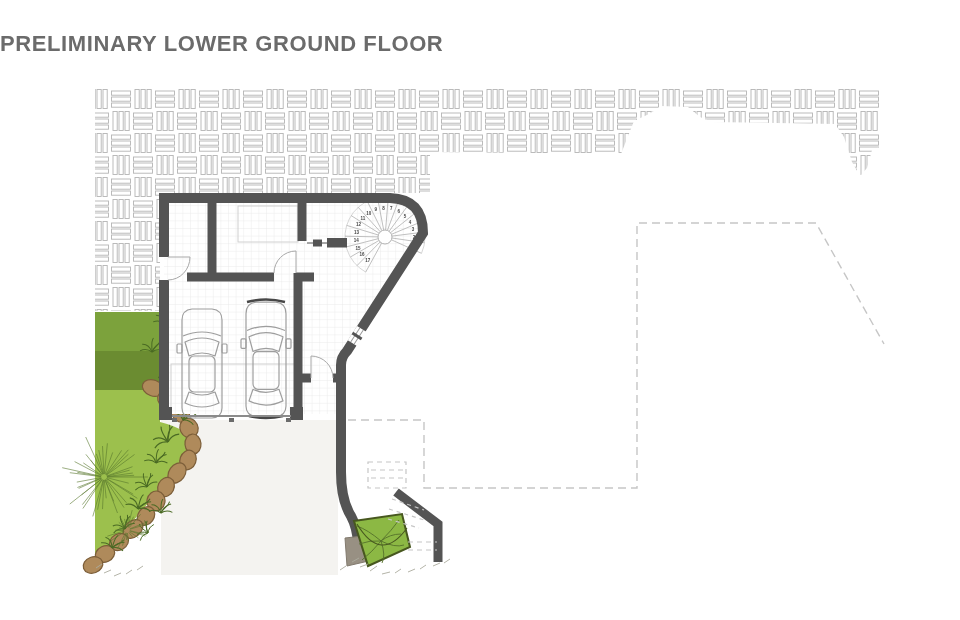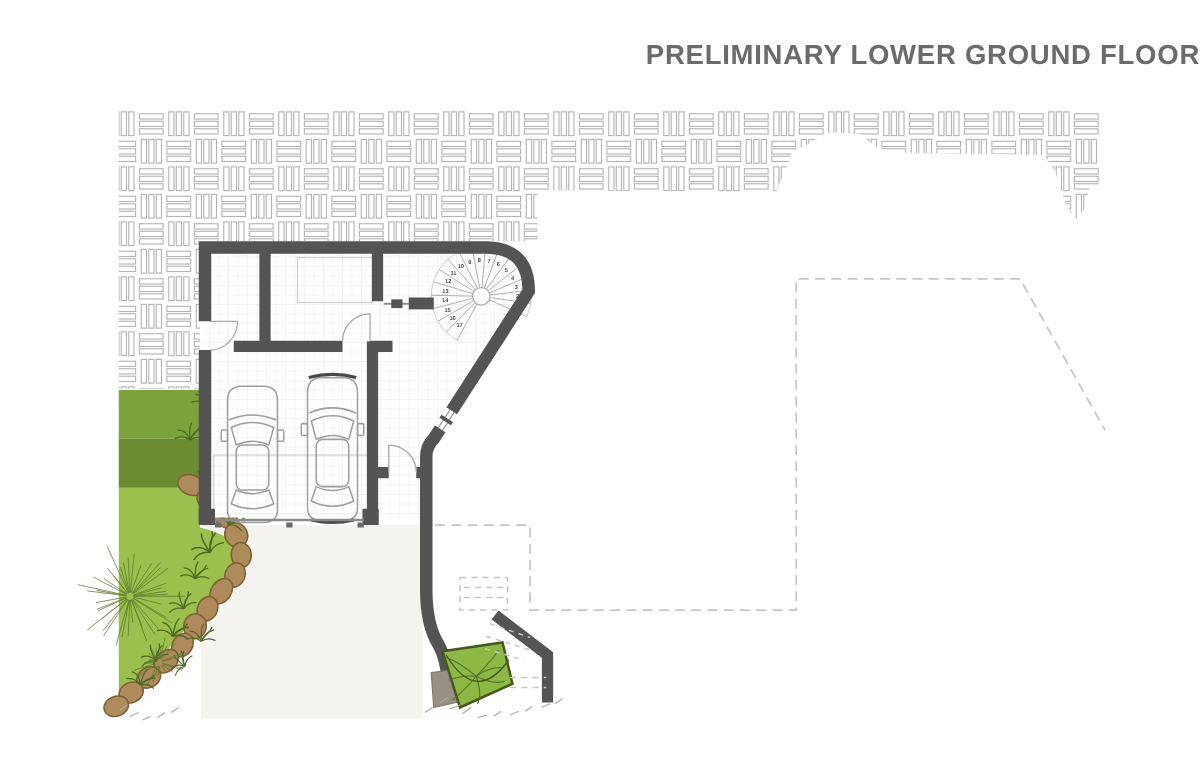--- a/index.html
+++ b/index.html
@@ -5,21 +5,21 @@
   :root{
     --wall:#545454; --pave:#b4b4b4; --tile:#e5e5e5; --dash:#c6c6c6;
     --green-top:#7CA23C; --green-mid:#6B8C31; --green-main:#9CC04D;
     --shrub:#8CB844; --shrub-edge:#47571f; --stone:#AF8A5B; --stone-edge:#7C5E39;
     --plant:#4A6A24; --title:#6b6b6b; --car:#9e9e9e; --driveway:#F4F3F0;
     --sketch:#ABAB9E;
   }
   html,body{margin:0;padding:0;background:#fff;}
   .stage{position:relative;width:960px;height:620px;background:#fff;overflow:hidden;
          font-family:"Liberation Sans",sans-serif;}
-  .plan-title{position:absolute;top:31px;left:0;right:0;text-align:right;
+  .plan-title{position:absolute;top:31px;left:0;right:0;text-align:left;
     font-size:22px;font-weight:700;letter-spacing:.6px;color:var(--title);}
   svg text.stairnum{font-family:"Liberation Sans",sans-serif;font-weight:700;}
 </style>
 </head>
 <body>
 
 <div class="stage">
 
   <div class="plan-title">PRELIMINARY LOWER GROUND FLOOR</div>
 

